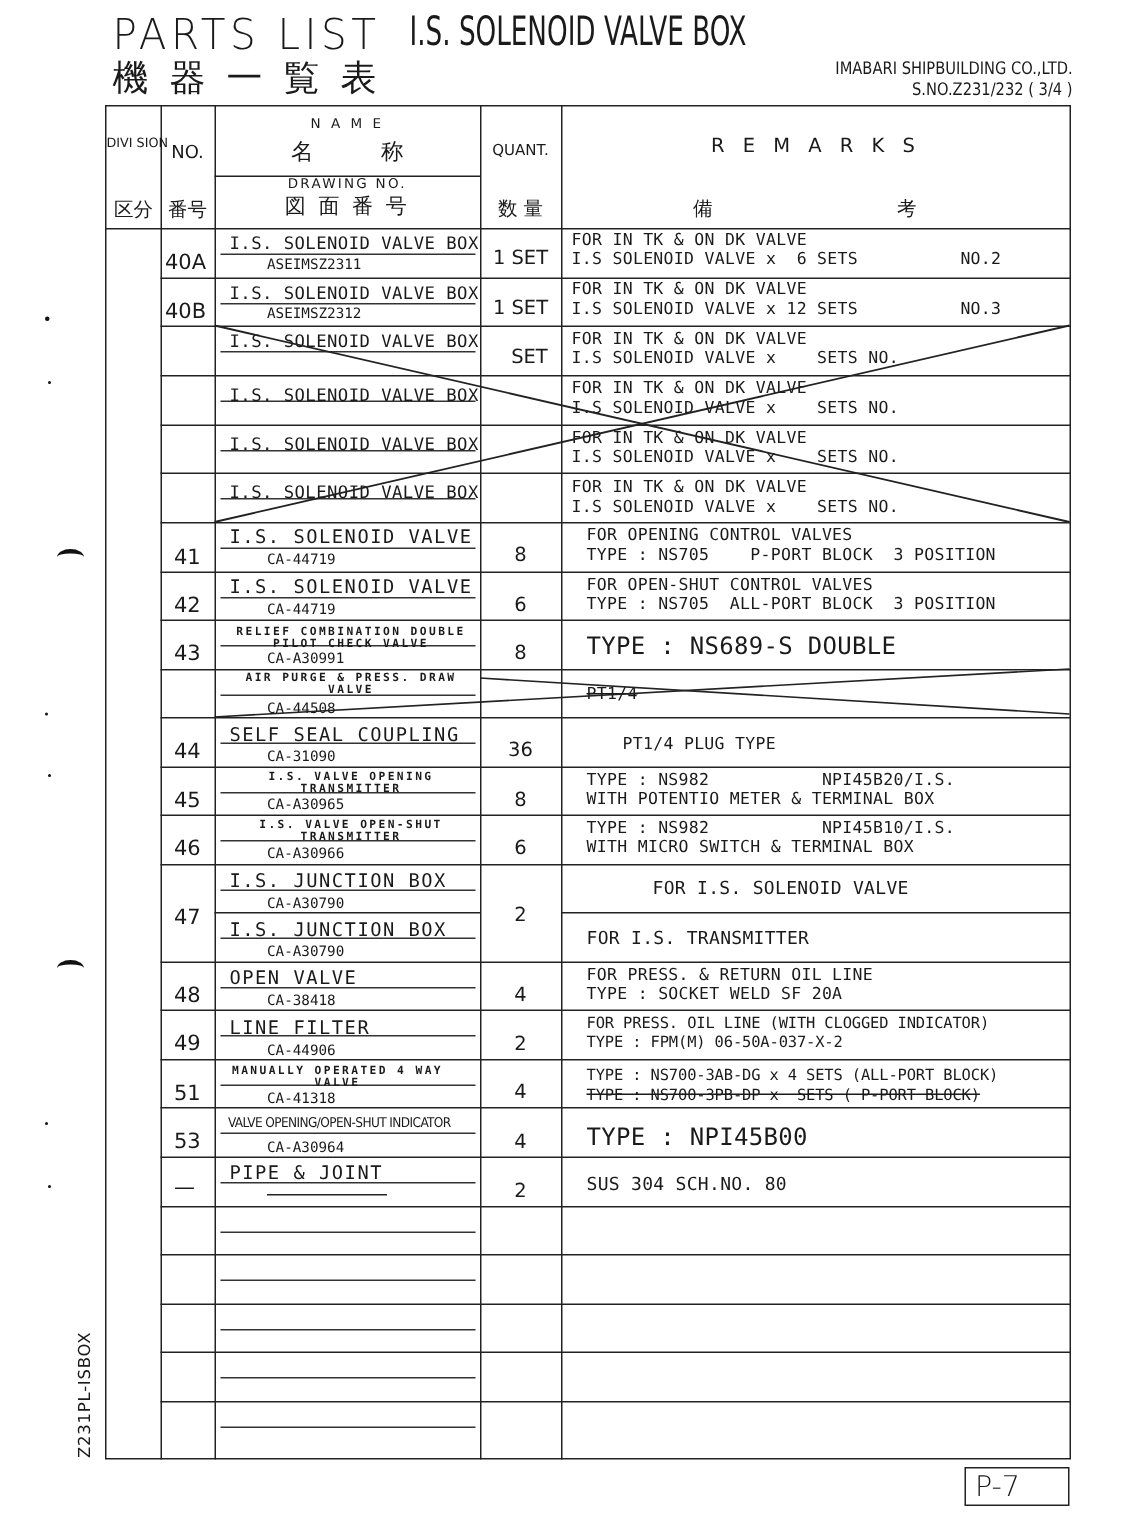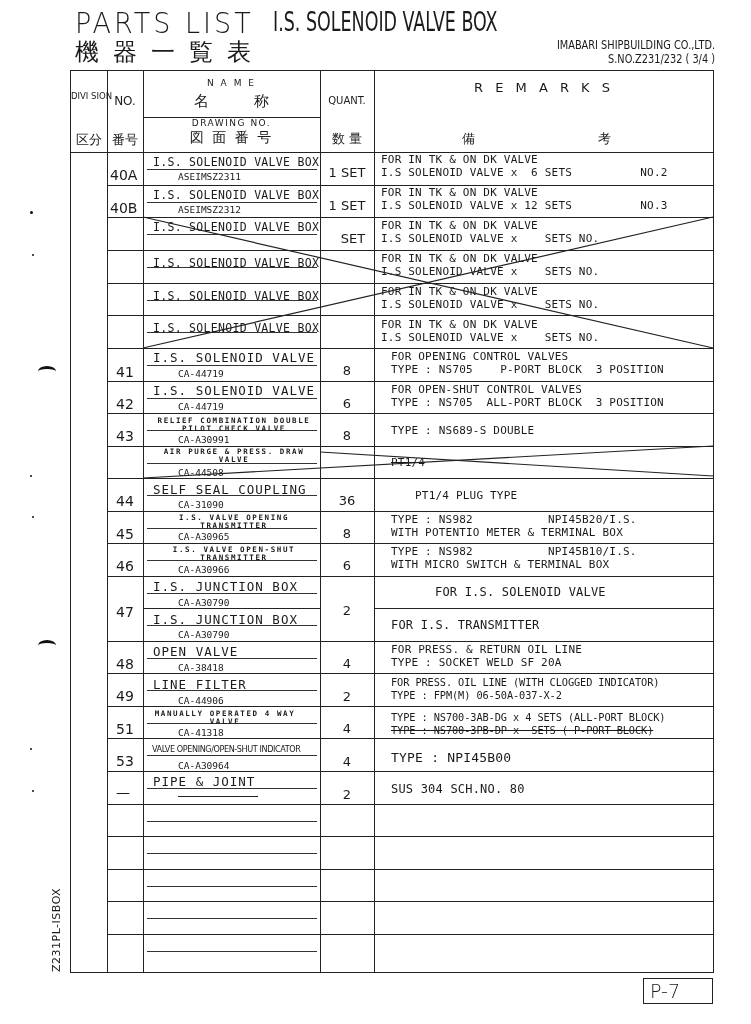--- a/index.html
+++ b/index.html
@@ -62,21 +62,21 @@
 <div class="abs hdr" style="left:71px; top:92px; width:36px; font-size:8.5px; line-height:9px;">DIVI SION</div>
 <div class="abs hdr" style="left:71px; top:131px; width:36px; font-size:13px;">区分</div>
 <div class="abs hdr" style="left:107px; top:94px; width:36px; font-size:12px;">NO.</div>
 <div class="abs hdr" style="left:107px; top:131px; width:36px; font-size:13px;">番号</div>
 <div class="abs hdr" style="left:143px; top:78px; width:177px; font-size:9px; letter-spacing:2px;">N A M E</div>
 <div class="abs hdr" style="left:143px; top:92px; width:177px; font-size:15px;">名　　　称</div>
 <div class="abs hdr" style="left:143px; top:118px; width:177px; font-size:9px; letter-spacing:1.5px;">DRAWING NO.</div>
 <div class="abs hdr" style="left:143px; top:129px; width:177px; font-size:14px; letter-spacing:2px;">図 面 番 号</div>
 <div class="abs hdr" style="left:320px; top:95px; width:54px; font-size:10px;">QUANT.</div>
 <div class="abs hdr" style="left:320px; top:130px; width:54px; font-size:13px;">数 量</div>
-<div class="abs hdr" style="left:374px; top:80px; width:340px; font-size:13px; letter-spacing:4px;">R E M A R K S</div>
+<div class="abs hdr" style="left:374px; top:90px; width:340px; font-size:13px; letter-spacing:4px;">R E M A R K S</div>
 <div class="abs hdr" style="left:462px; top:130px; font-size:13px;">備</div>
 <div class="abs hdr" style="left:598px; top:130px; font-size:13px;">考</div>
 
 <div id="row-lines">
     <div class="hline" style="left: 107px; top: 185px; width: 607px;"></div>
     <div class="hline" style="left: 107px; top: 217px; width: 607px;"></div>
     <div class="hline" style="left: 107px; top: 250px; width: 607px;"></div>
     <div class="hline" style="left: 107px; top: 283px; width: 607px;"></div>
     <div class="hline" style="left: 107px; top: 315px; width: 607px;"></div>
     <div class="hline" style="left: 107px; top: 348px; width: 607px;"></div>
@@ -184,21 +184,21 @@
 <div class="abs qty" style="left:320px; top:396px;">6</div>
 <div class="abs cell-txt rm" style="left:391px; top:383px;">
   <div>FOR OPEN-SHUT CONTROL VALVES</div>
   <div style="white-space:pre;">TYPE : NS705  ALL-PORT BLOCK  3 POSITION</div>
 </div>
 
 <div class="abs no" style="left:116px; top:428px;">43</div>
 <div class="abs cell-txt nm-sm" style="left:150px; top:417px; width:168px; white-space:normal; text-align:center;">RELIEF COMBINATION DOUBLE PILOT CHECK VALVE</div>
 <div class="abs cell-txt dw" style="left:178px; top:434px;">CA-A30991</div>
 <div class="abs qty" style="left:320px; top:428px;">8</div>
-<div class="abs cell-txt rm" style="left:391px; top:424px; font-size:11px;">
+<div class="abs cell-txt rm" style="left:391px; top:424px; font-size:16px;">
   <div>TYPE : NS689-S DOUBLE</div>
 </div>
 
 <div class="abs cell-txt nm-sm" style="left:150px; top:448px; width:168px; white-space:normal; text-align:center;">AIR PURGE &amp; PRESS. DRAW VALVE</div>
 <div class="abs cell-txt dw" style="left:178px; top:467px;">CA-44508</div>
 <div class="abs cell-txt rm strike" style="left:391px; top:456px;">
   <div>PT1/4</div>
 </div>
 
 <div class="abs no" style="left:116px; top:493px;">44</div>
@@ -264,21 +264,21 @@
 <div class="abs qty" style="left:320px; top:721px;">4</div>
 <div class="abs cell-txt rm" style="left:391px; top:711px; font-size:10.3px; letter-spacing:-0.1px;">
   <div>TYPE : NS700-3AB-DG x 4 SETS (ALL-PORT BLOCK)</div>
   <div class="strike" style="white-space:pre;">TYPE : NS700-3PB-DP x  SETS ( P-PORT BLOCK)</div>
 </div>
 
 <div class="abs no" style="left:116px; top:753px;">53</div>
 <div class="abs cell-txt" style="left:152px; top:744px; font-size:9px; letter-spacing:-0.4px; font-family:'DejaVu Sans Condensed','DejaVu Sans',sans-serif;">VALVE OPENING/OPEN-SHUT INDICATOR</div>
 <div class="abs cell-txt dw" style="left:178px; top:760px;">CA-A30964</div>
 <div class="abs qty" style="left:320px; top:754px;">4</div>
-<div class="abs cell-txt rm" style="left:391px; top:751px; font-size:13px;">
+<div class="abs cell-txt rm" style="left:391px; top:751px; font-size:16px;">
   <div>TYPE : NPI45B00</div>
 </div>
 
 <div class="abs no" style="left:116px; top:784px;">—</div>
 <div class="abs cell-txt nm" style="left:153px; top:774px; font-size:12.5px; letter-spacing:1px;">PIPE &amp; JOINT</div>
 <div class="abs" style="left:178px; top:796px; width:80px; border-top:1.5px solid #222;"></div>
 <div class="abs qty" style="left:320px; top:787px;">2</div>
 <div class="abs cell-txt rm" style="left:391px; top:783px; font-size:12px;">
   <div>SUS 304 SCH.NO. 80</div>
 </div>

